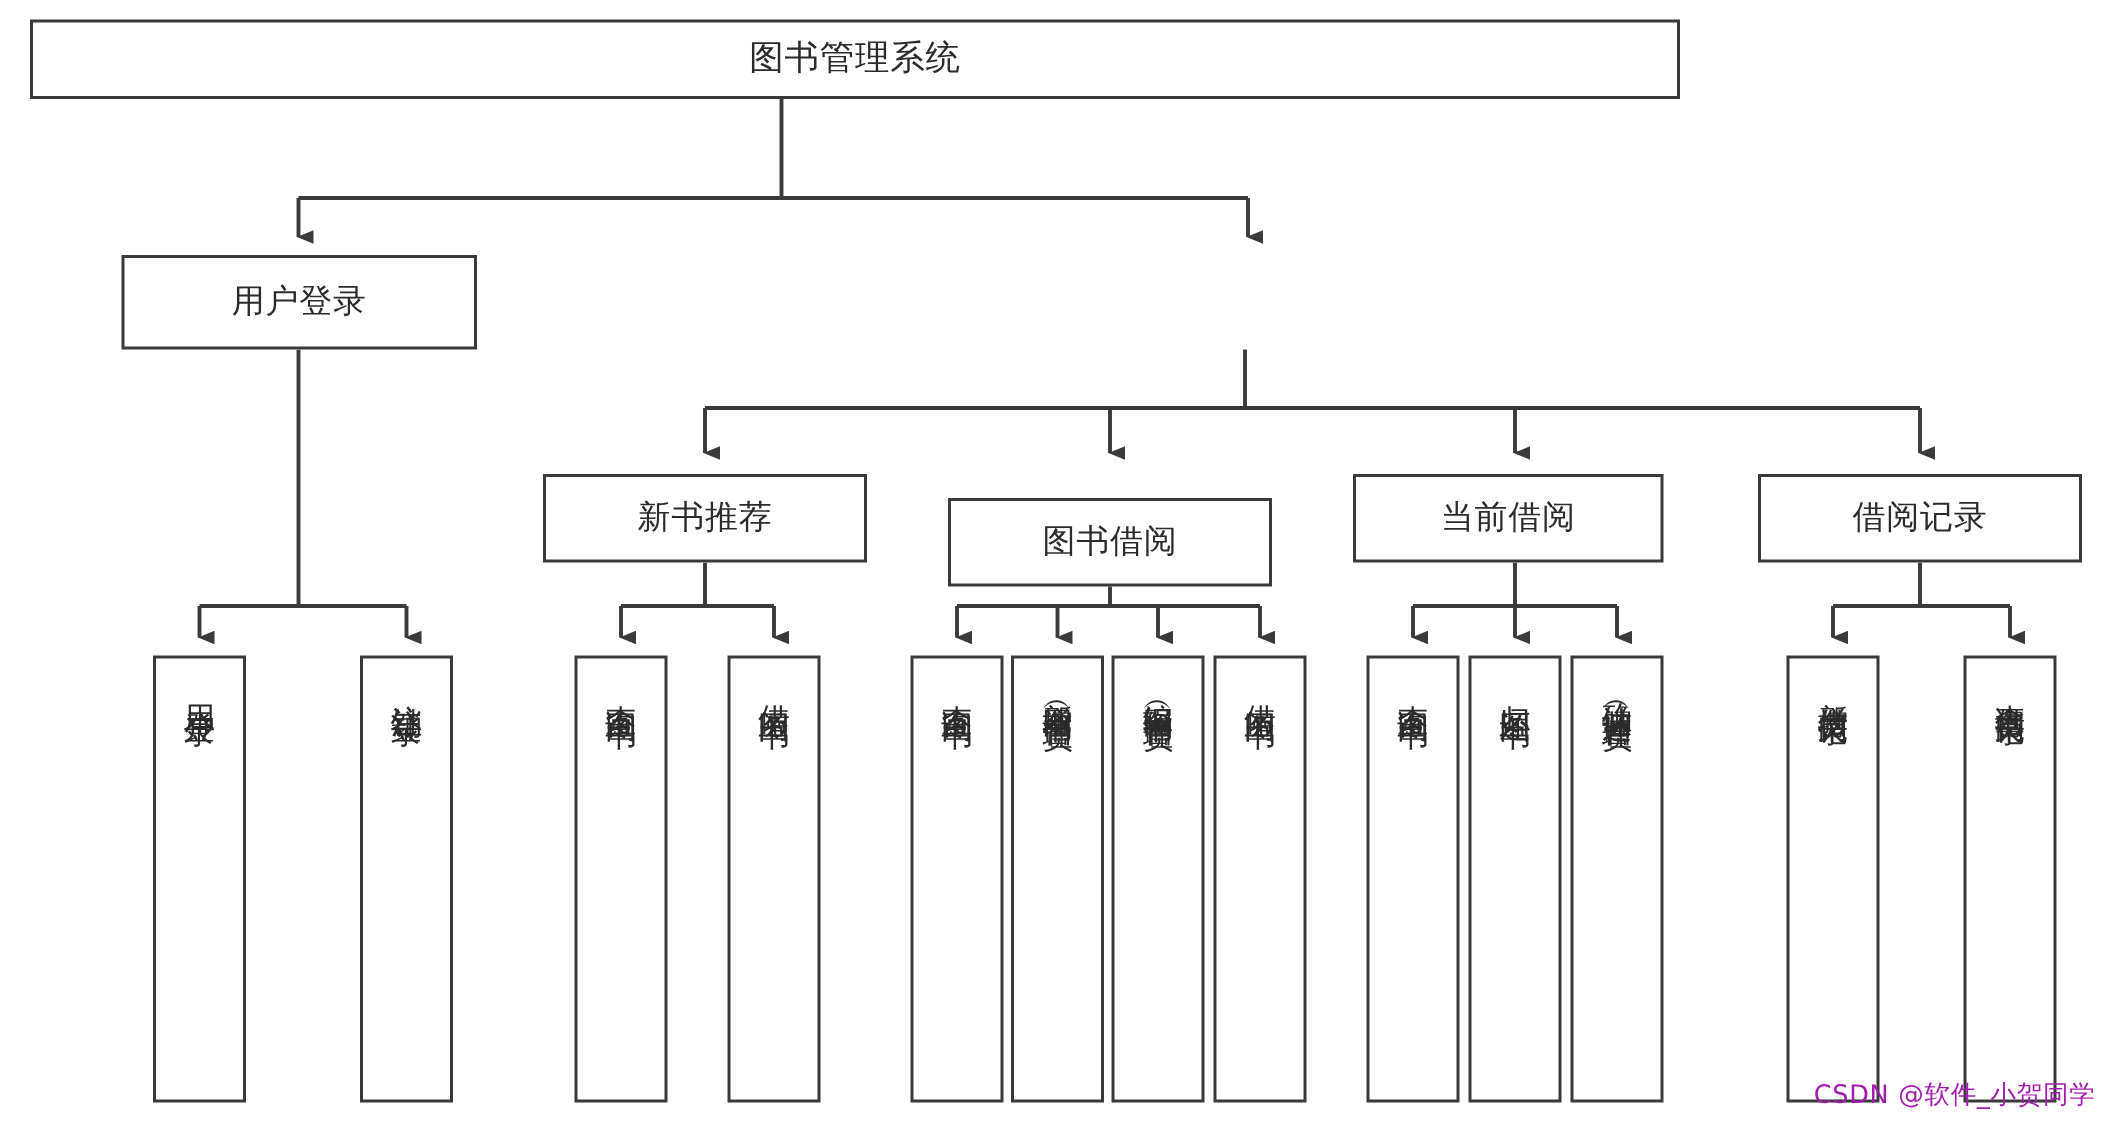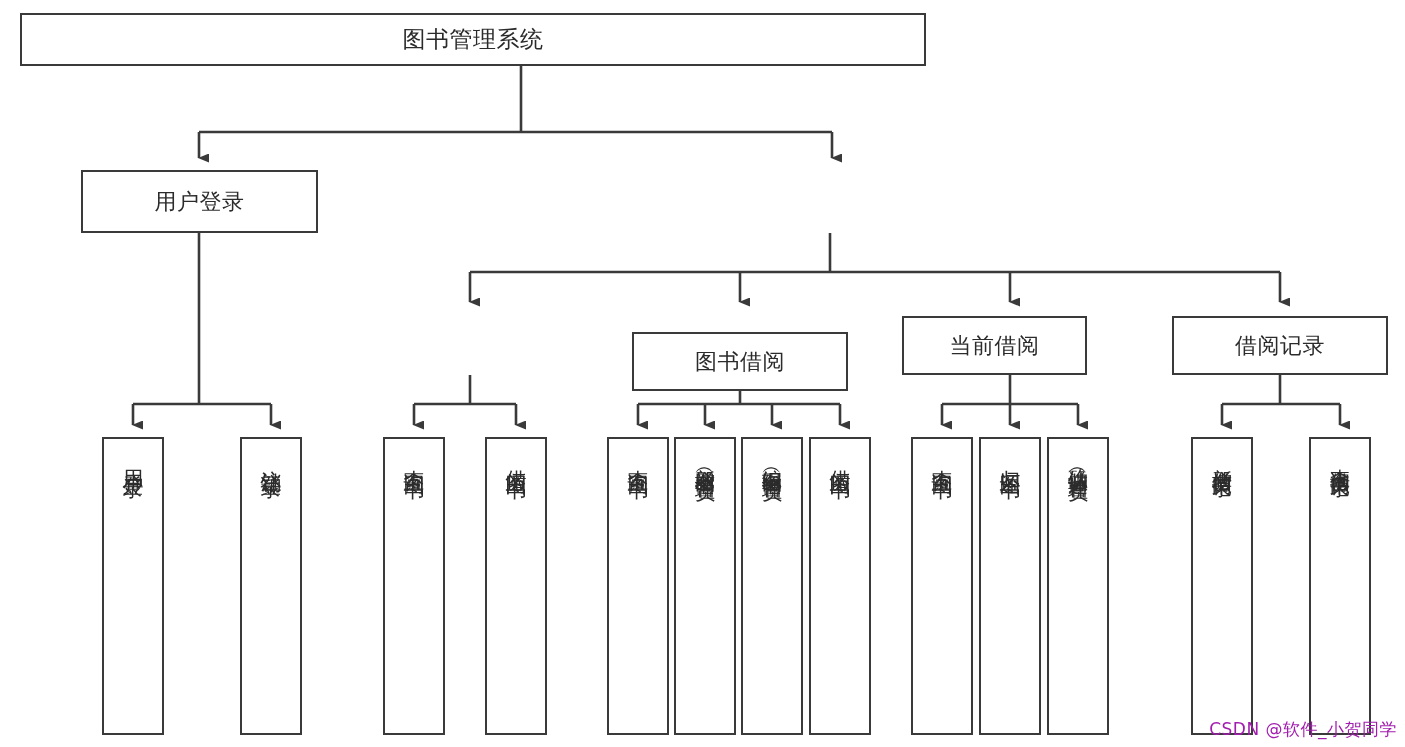--- a/index.html
+++ b/index.html
@@ -125,32 +125,35 @@
       <path d="M1010,404 L1010,425" marker-end="url(#arrowhead)"></path>
       <path d="M1078,404 L1078,425" marker-end="url(#arrowhead)"></path>
 
       <path d="M1280,375 L1280,404"></path>
       <path d="M1222,404 L1340,404"></path>
       <path d="M1222,404 L1222,425" marker-end="url(#arrowhead)"></path>
       <path d="M1340,404 L1340,425" marker-end="url(#arrowhead)"></path>
     </g>
   </svg>
 
-  <div class="node horiz root" style="left:20px; top:13px; width:906px; height:53px;">
+  <div class="node horiz root" style="left:20px; top:13px; width:1100px; height:53px;">
     <span class="node-label">图书管理系统</span>
   </div>
 
   <div class="node horiz" style="left:81px; top:170px; width:237px; height:63px;">
     <span class="node-label">用户登录</span>
   </div>
 
+  <div class="node horiz" style="left:362px; top:316px; width:216px; height:59px;">
+    <span class="node-label">新书推荐</span>
+  </div>
   <div class="node horiz" style="left:632px; top:332px; width:216px; height:59px;">
     <span class="node-label">图书借阅</span>
   </div>
-  <div class="node horiz" style="left:902px; top:316px; width:185px; height:59px;">
+  <div class="node horiz" style="left:902px; top:316px; width:207px; height:59px;">
     <span class="node-label">当前借阅</span>
   </div>
   <div class="node horiz" style="left:1172px; top:316px; width:216px; height:59px;">
     <span class="node-label">借阅记录</span>
   </div>
 
   <div class="node vert" style="left:102px; top:437px; width:62px; height:298px;">
     <span class="node-label">用户登录</span>
   </div>
   <div class="node vert" style="left:240px; top:437px; width:62px; height:298px;">

